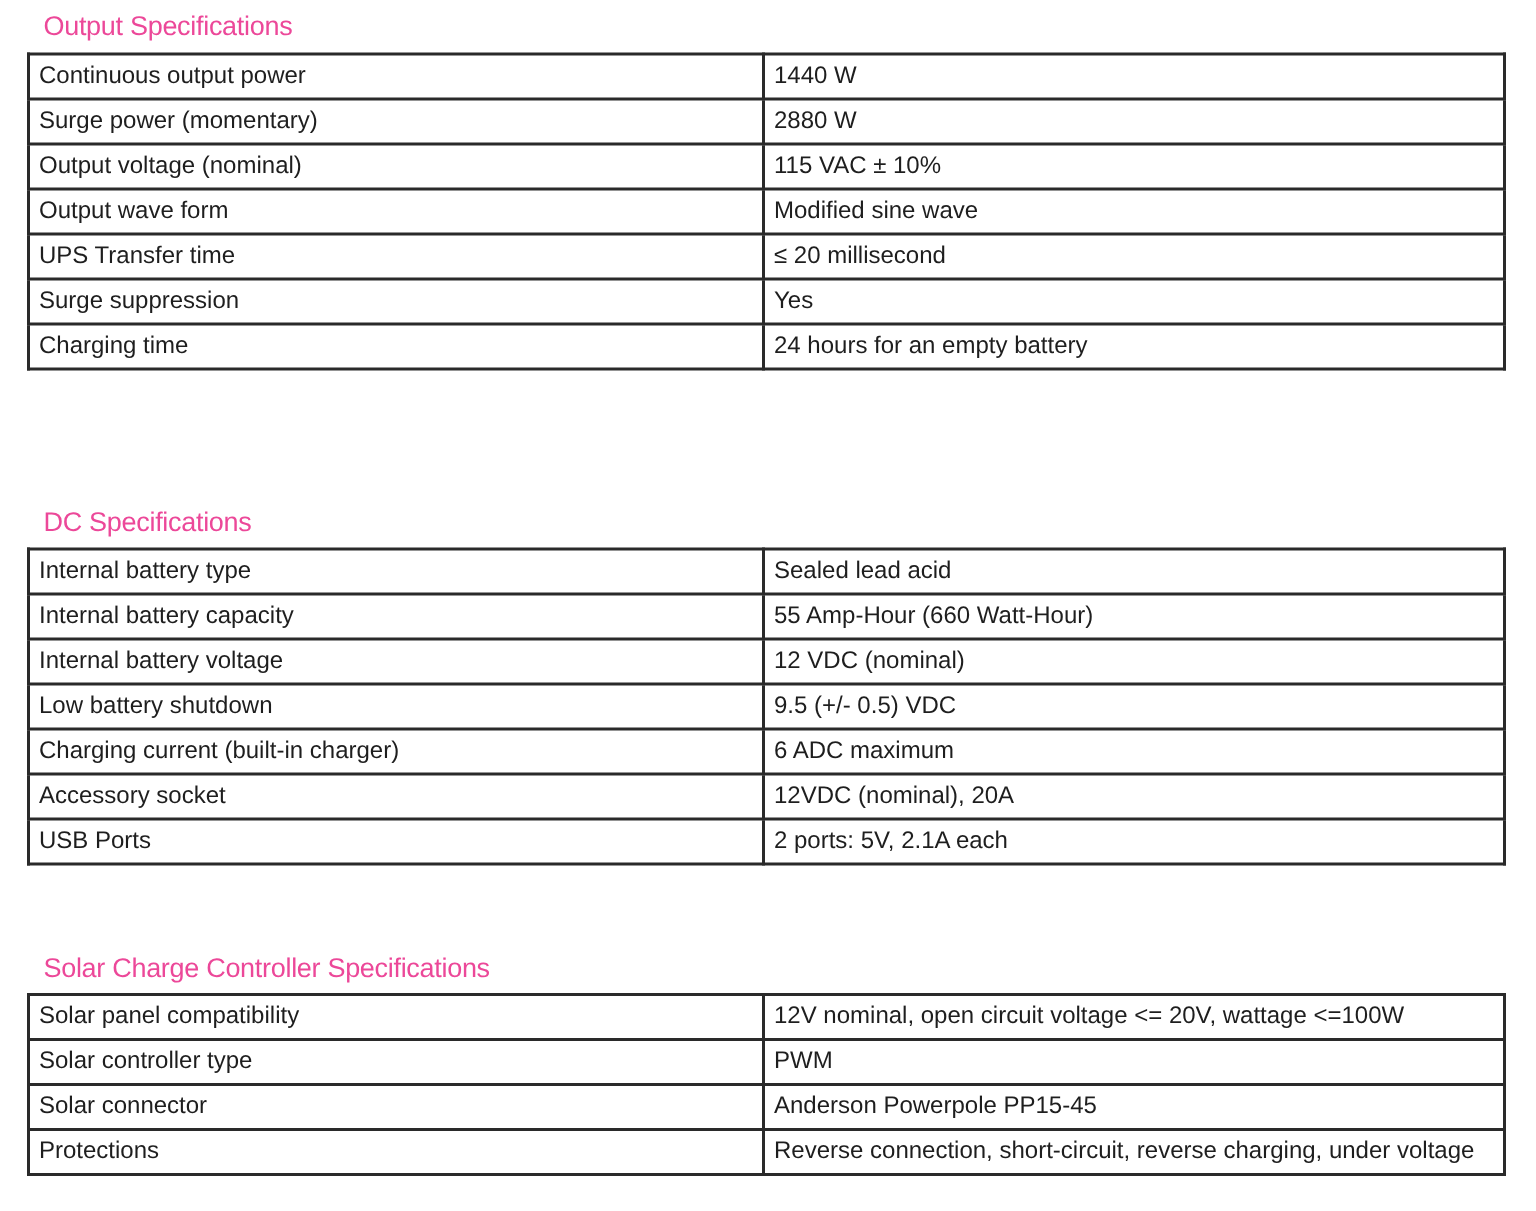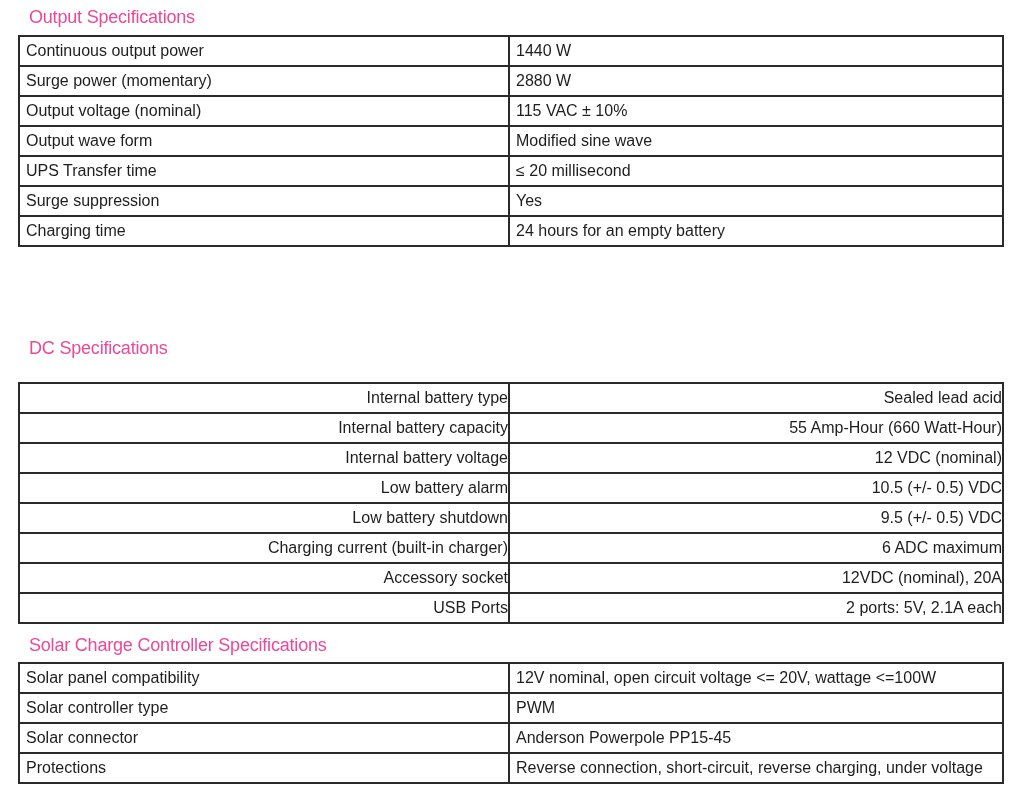--- a/index.html
+++ b/index.html
@@ -44,37 +44,33 @@
         <td>Yes</td>
       </tr>
   <tr>
         <td class="label">Charging time</td>
         <td>24 hours for an empty battery</td>
       </tr>
 </tbody>
   </table>
 
 <div class="section-title" style="top:338px;text-align:right;">DC Specifications</div>
-<table class="spec" style="top:382px;text-align:right;">
+<table class="spec" style="top:365px;">
   <tbody>
       <tr>
         <td class="label">Internal battery type</td>
         <td>Sealed lead acid</td>
       </tr>
   <tr>
         <td class="label">Internal battery capacity</td>
         <td>55 Amp-Hour (660 Watt-Hour)</td>
       </tr>
   <tr>
         <td class="label">Internal battery voltage</td>
         <td>12 VDC (nominal)</td>
-      </tr>
-  <tr>
-        <td class="label">Low battery alarm</td>
-        <td>10.5 (+/- 0.5) VDC</td>
       </tr>
   <tr>
         <td class="label">Low battery shutdown</td>
         <td>9.5 (+/- 0.5) VDC</td>
       </tr>
   <tr>
         <td class="label">Charging current (built-in charger)</td>
         <td>6 ADC maximum</td>
       </tr>
   <tr>

